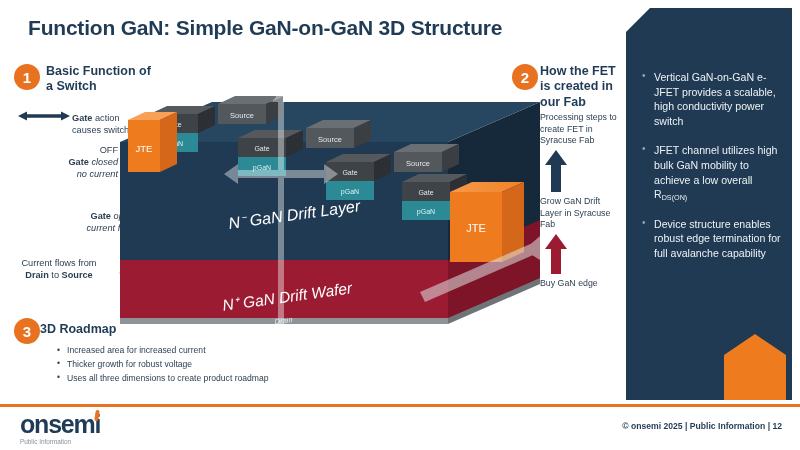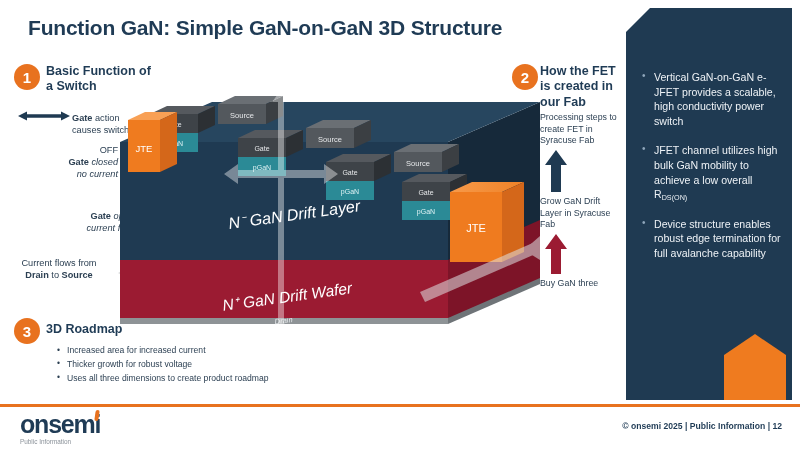--- a/index.html
+++ b/index.html
@@ -49,21 +49,21 @@
 
   
   #gate-arrow { position: absolute; left: 18px; top: 110px; width: 52px; height: 12px; }
   
   #switch-arrow { position: absolute; left: 122px; top: 140px; width: 20px; height: 98px; }
   
   #current-arrow { position: absolute; left: 118px; top: 262px; width: 44px; height: 22px; }
 
   
   #c3-num { left: 14px; top: 318px; }
-  #c3-head { left: 46px; top: 322px; }
+  #c3-head { left: 40px; top: 322px; }
   #c3-list {
     position: absolute; left: 56px; top: 344px; width: 280px;
     font-size: 8.6px; color: #2b3f52; line-height: 1.62; list-style: none;
   }
   #c3-list li { position: relative; padding-left: 11px; }
   #c3-list li:before {
     content: "\2022"; position: absolute; left: 1px; top: -0.5px; color: #2b3f52;
   }
 
   
@@ -174,21 +174,21 @@
   <div class="callout-head" id="c2-head">How the FET is created in our Fab</div>
 
   <div id="fab-step-1">Processing steps to create FET in Syracuse Fab</div>
   <svg id="fab-arrow-top" viewBox="0 0 22 42">
     <polygon points="11,0 22,15 16,15 16,42 6,42 6,15 0,15" fill="#1f3a52"></polygon>
   </svg>
   <div id="fab-step-2">Grow GaN Drift Layer in Syracuse Fab</div>
   <svg id="fab-arrow-bot" viewBox="0 0 22 40">
     <polygon points="11,0 22,15 16,15 16,40 6,40 6,15 0,15" fill="#9b1b32"></polygon>
   </svg>
-  <div id="fab-step-3">Buy GaN three</div>
+  <div id="fab-step-3">Buy GaN edge</div>
 
   <svg id="device" viewBox="0 0 420 270">
     <defs>
       <linearGradient id="jteTop" x1="0" y1="0" x2="1" y2="0">
         <stop offset="0" stop-color="#f79a4a"></stop>
           <stop offset="1" stop-color="#ef8227"></stop>
       </linearGradient>
     </defs>
 
     <g>

